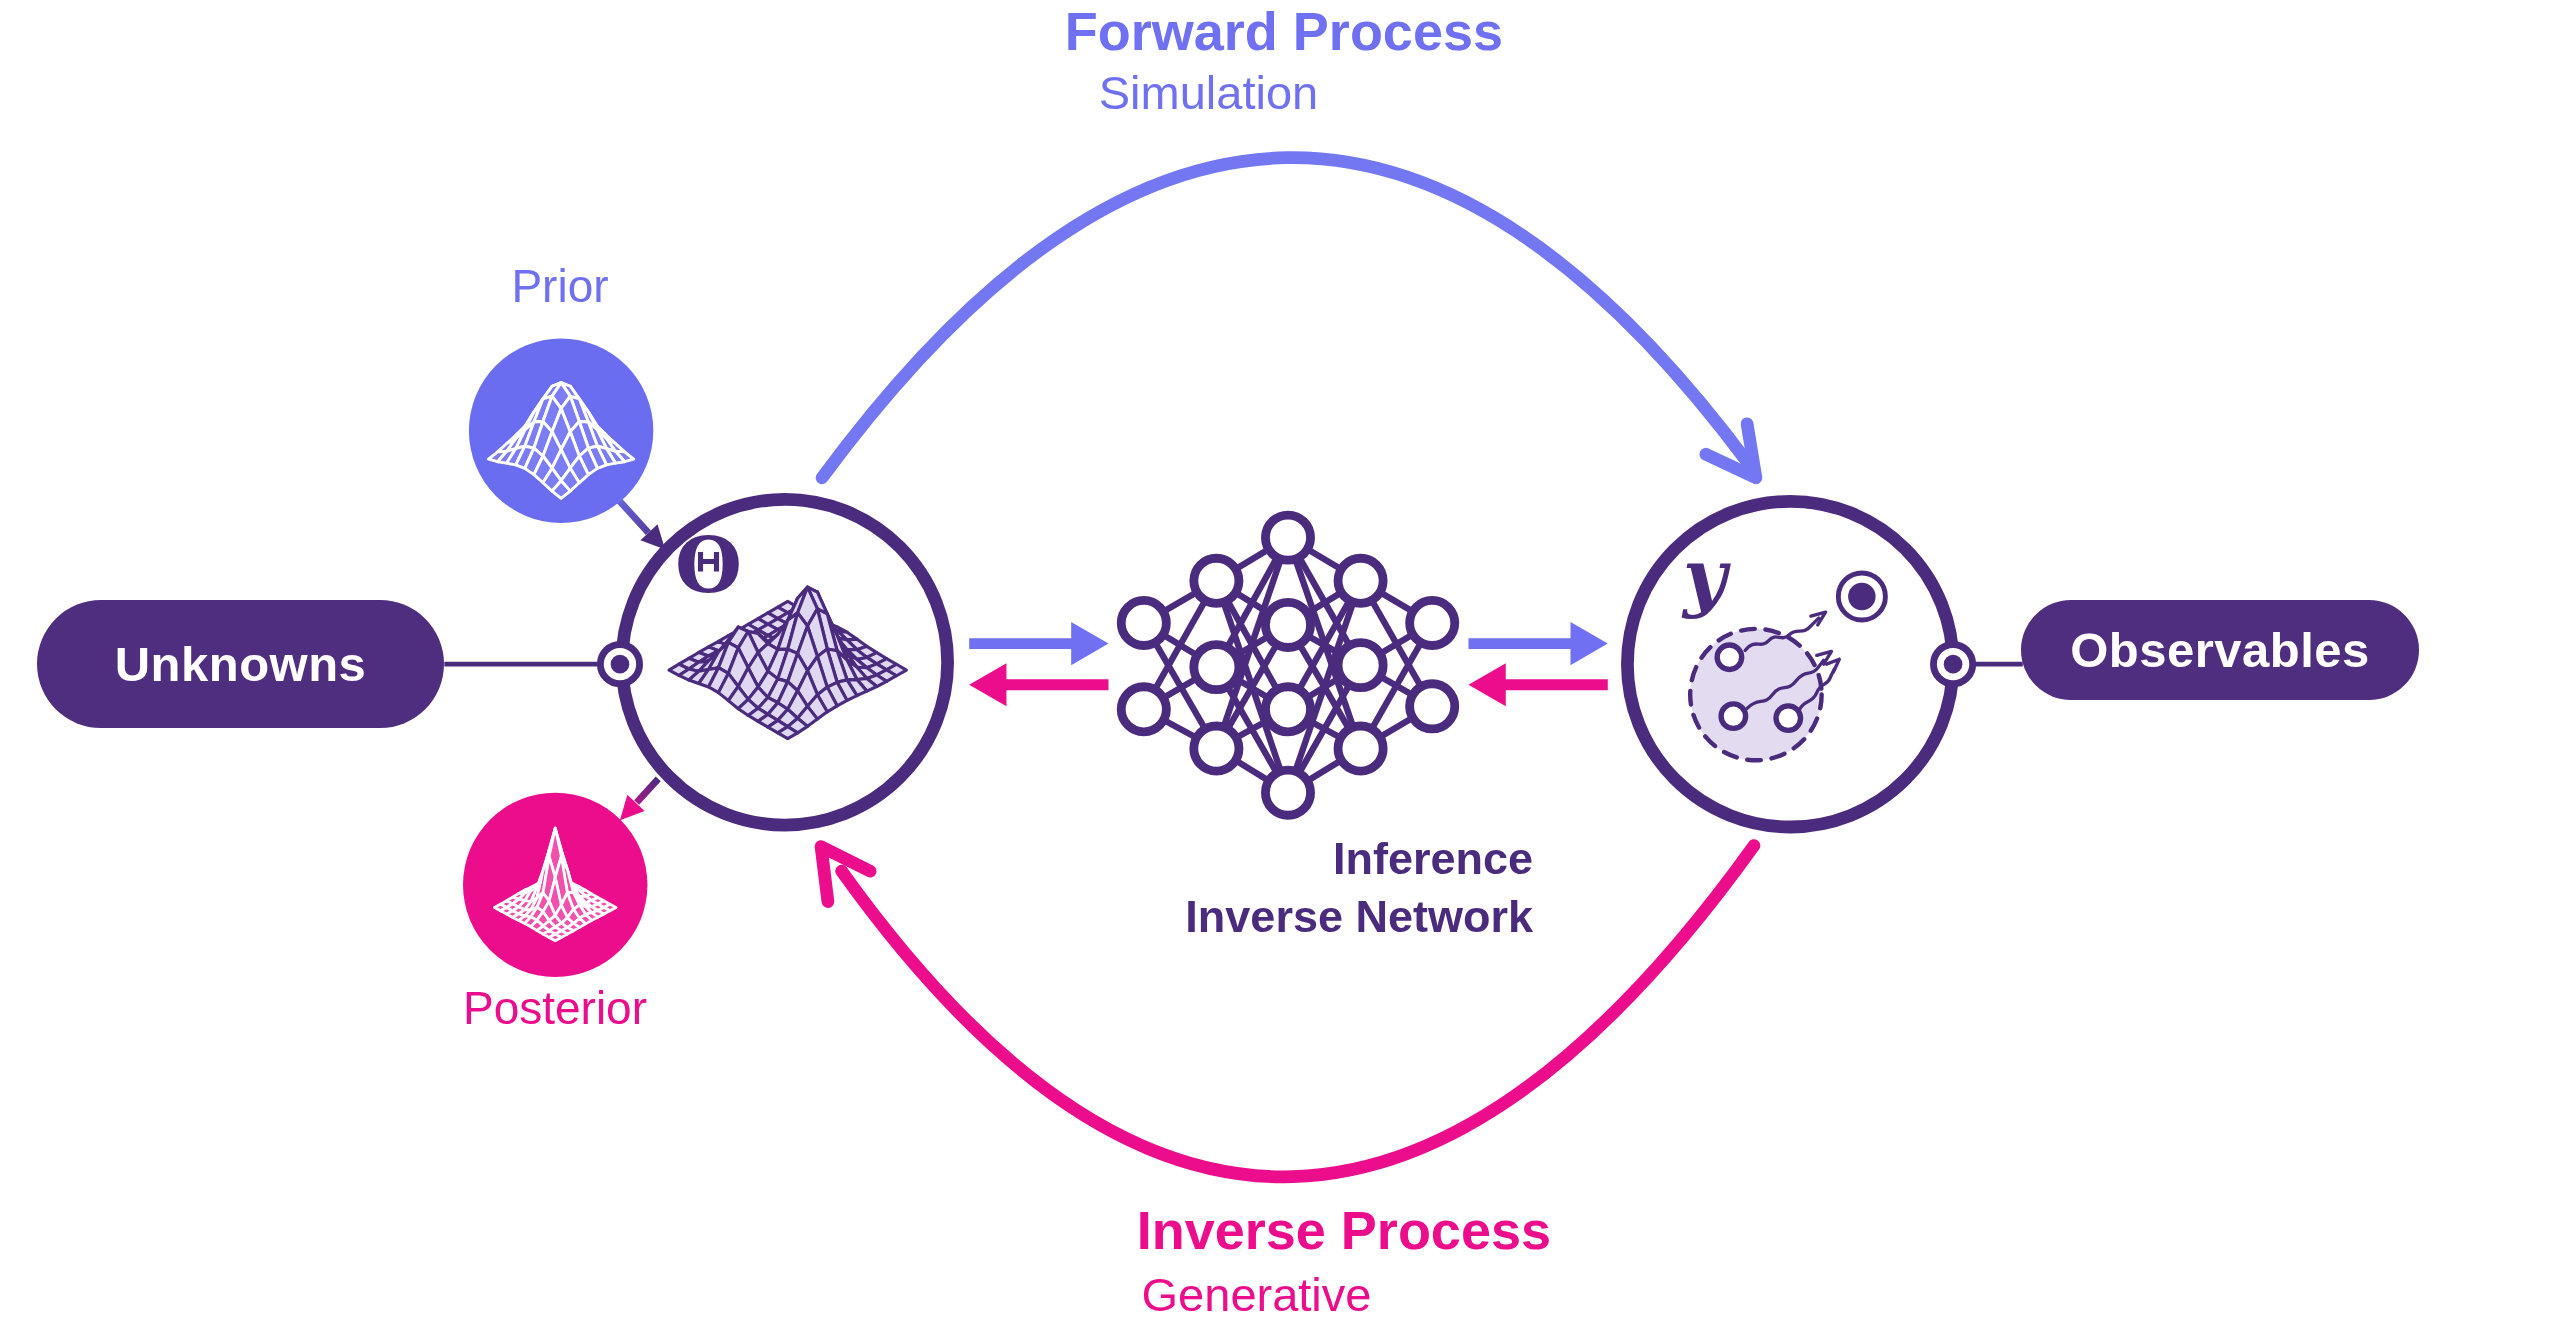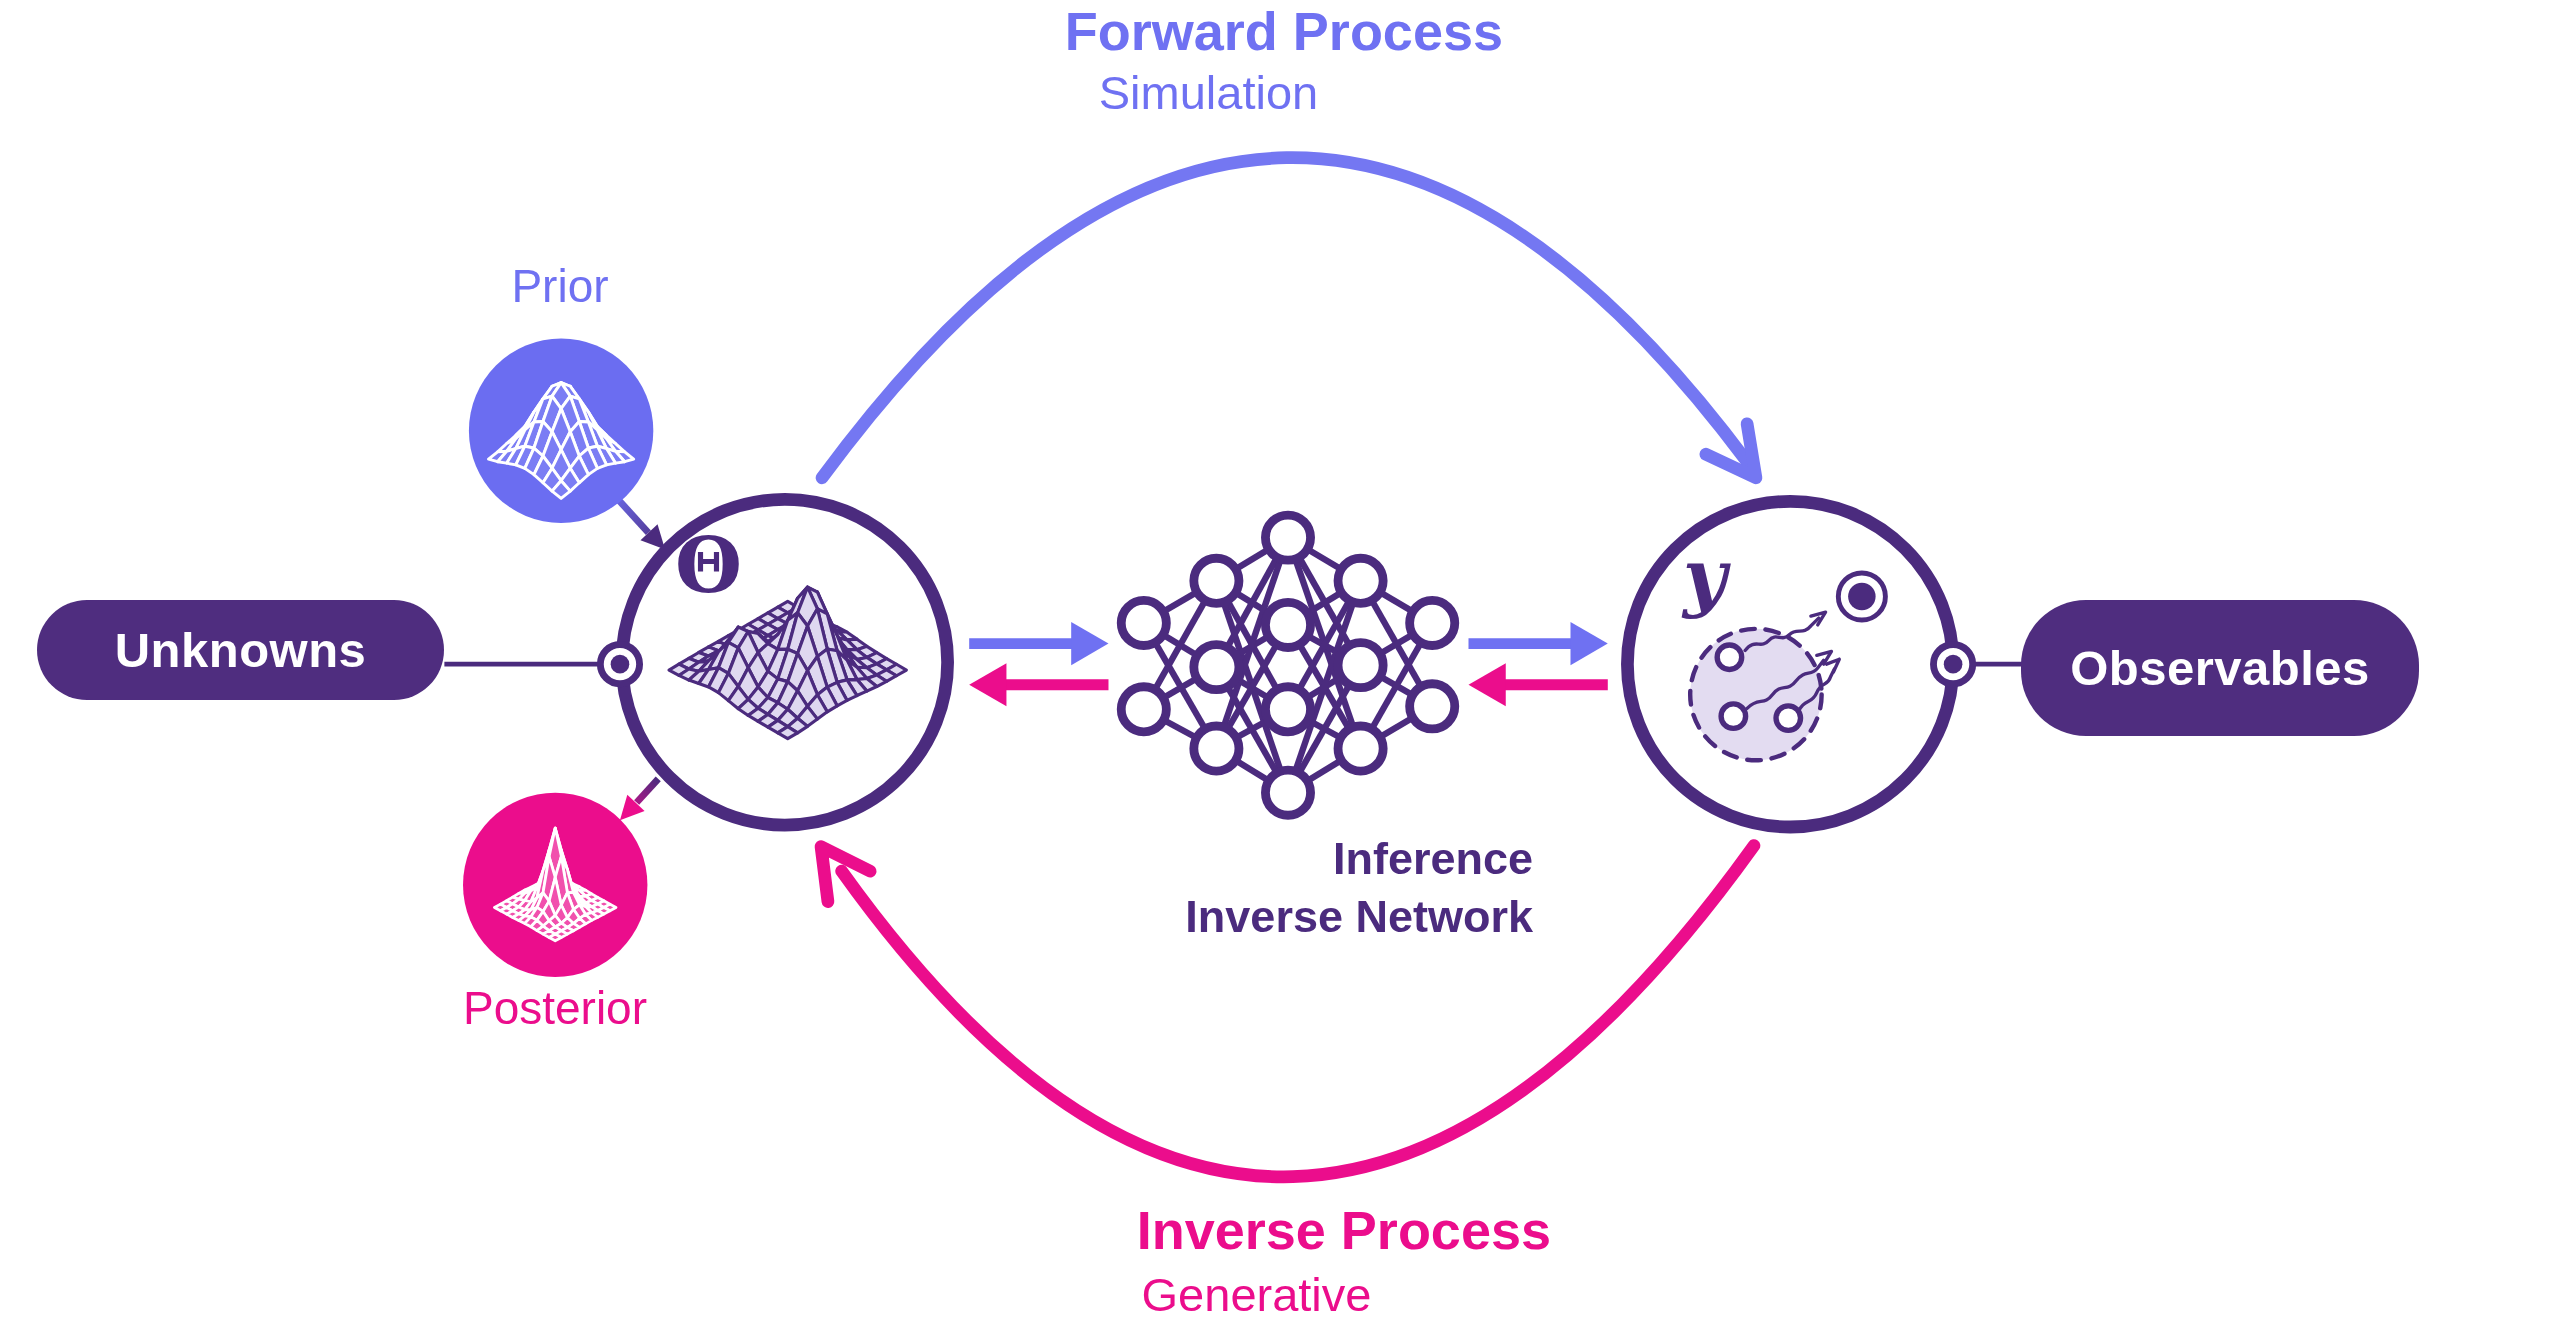--- a/index.html
+++ b/index.html
@@ -489,24 +489,24 @@
 
 <div class="t bold blue" style="left:914px;top:2px;width:589px;font-size:54px">Forward Process</div>
 <div class="t blue" style="left:914px;top:67px;width:589px;font-size:47px">Simulation</div>
 
 <div class="t bold pink" style="left:962px;top:1201px;width:589px;font-size:54px">Inverse Process</div>
 <div class="t pink" style="left:962px;top:1269px;width:589px;font-size:47px">Generative</div>
 
 <div class="t pink" style="left:408px;top:983px;width:294px;font-size:46px">Posterior</div>
 <div class="t blue" style="left:413px;top:261px;width:294px;font-size:46px">Prior</div>
 
-<div class="pill" style="left:37px;top:600px;width:407px;height:100px">
+<div class="pill" style="left:37px;top:600px;width:407px;height:128px">
   <span>Unknowns</span>
 </div>
-<div class="pill" style="left:2021px;top:600px;width:398px;height:136px">
+<div class="pill" style="left:2021px;top:600px;width:398px;height:100px">
   <span>Observables</span>
 </div>
 
 <div class="t bold purple" style="left:1043px;top:830px;width:490px;font-size:45px;line-height:1.28">
   <div>Inference</div>
   <div>Inverse Network</div>
 </div>
 
 <div class="glyph" style="left:675px;top:520px;font-size:77px">Θ</div>
 <div class="glyph" style="left:1683px;top:532px;font-size:75px;font-style:italic">y</div>

